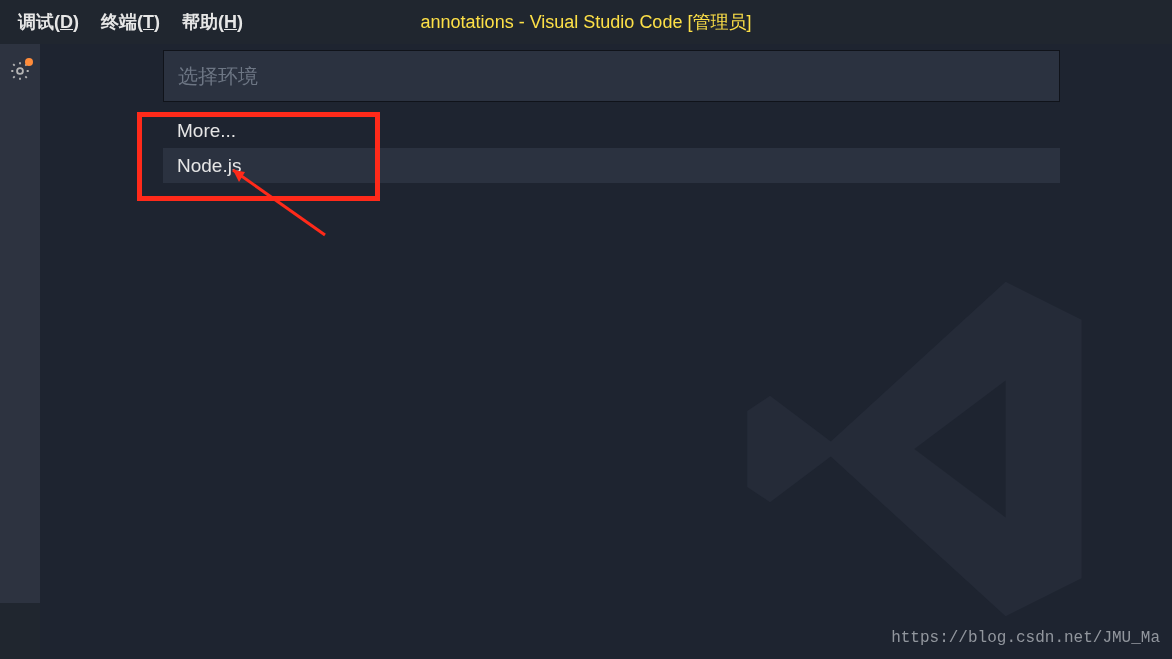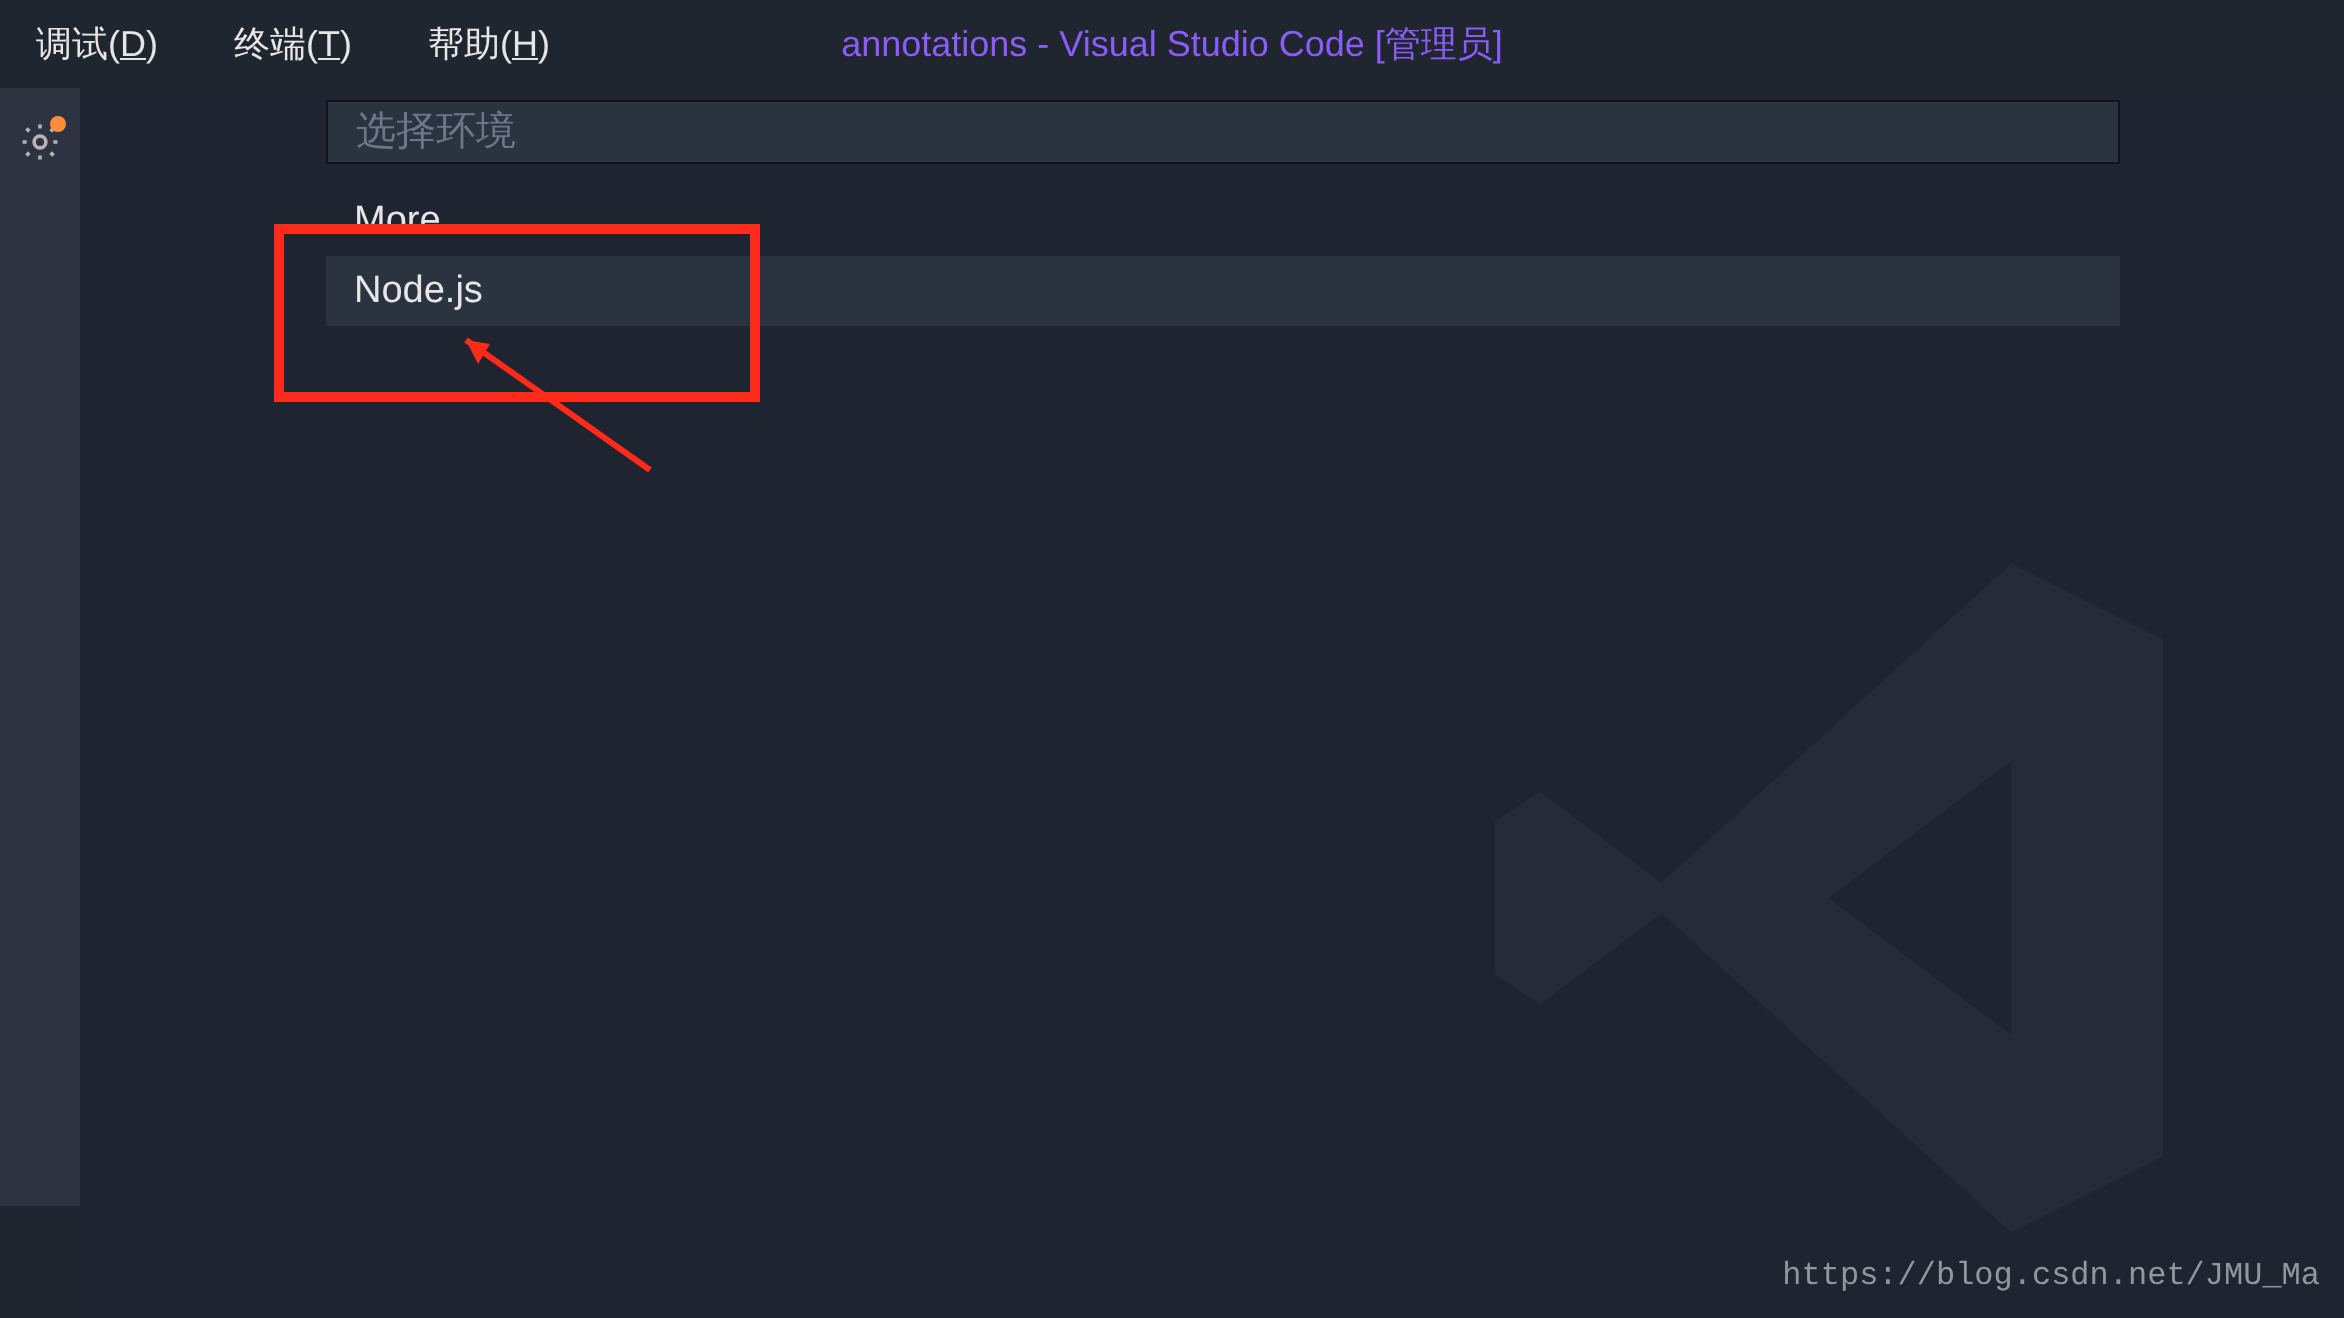--- a/index.html
+++ b/index.html
@@ -18,29 +18,29 @@
     height: 44px;
     background: #20262f;
     display: flex;
     align-items: center;
     padding: 0 18px;
     font-size: 18px;
     color: #e6e6e6;
     position: relative;
     user-select: none;
   }
-  .menu-items { display: flex; gap: 38px; z-index: 2; }
+  .menu-items { display: flex; gap: 22px; z-index: 2; font-weight: bold; }
   .menu-item { cursor: default; white-space: nowrap; }
   .menu-item .ul { text-decoration: underline; }
   .title-center {
     position: absolute;
     left: 0; right: 0;
     text-align: center;
     font-size: 18px;
-    color: #8b5cf6;
+    color: #fde047;
     pointer-events: none;
   }
 
   
   .activity-bar {
     position: absolute;
     left: 0; top: 44px;
     width: 40px;
     height: 559px;
     background: #2d3340;
@@ -107,21 +107,21 @@
 
   
   .quick-pick {
     position: absolute;
     left: 163px;
     top: 50px;
     width: 897px;
   }
   .qp-input {
     width: 100%;
-    height: 32px;
+    height: 52px;
     background: #2b3240;
     border: 1px solid #10131a;
     color: #cccccc;
     font-size: 20px;
     padding: 0 14px;
     outline: none;
   }
   .qp-input::placeholder { color: #6d7684; }
   .qp-list { margin-top: 11px; }
   .qp-option {

